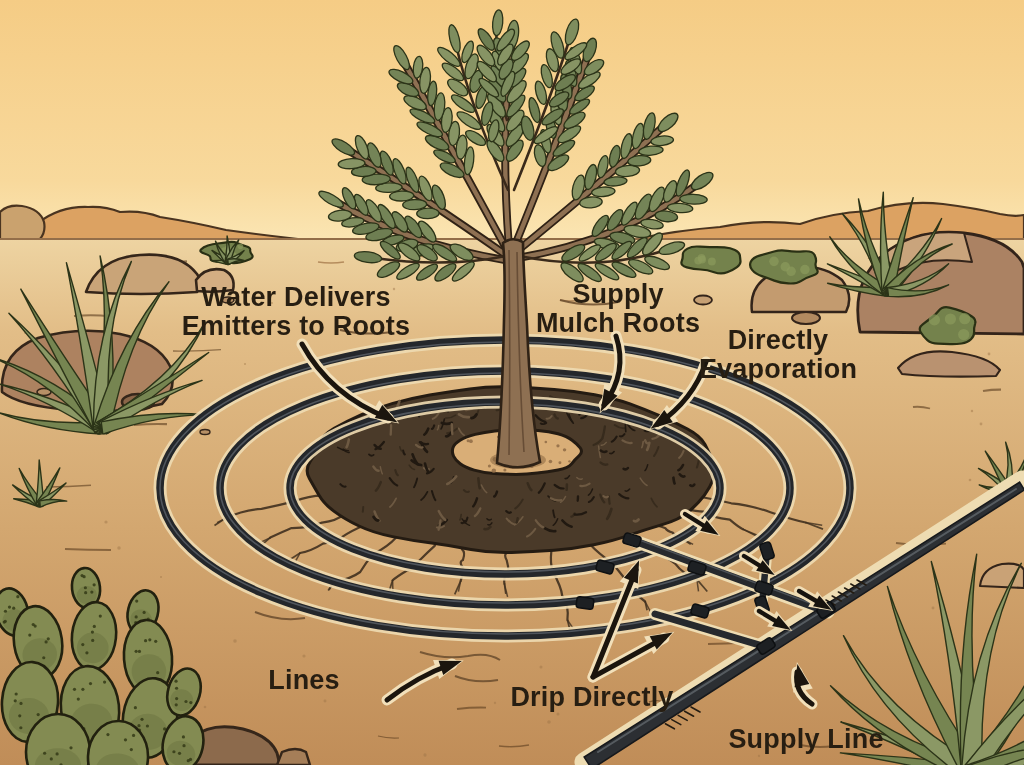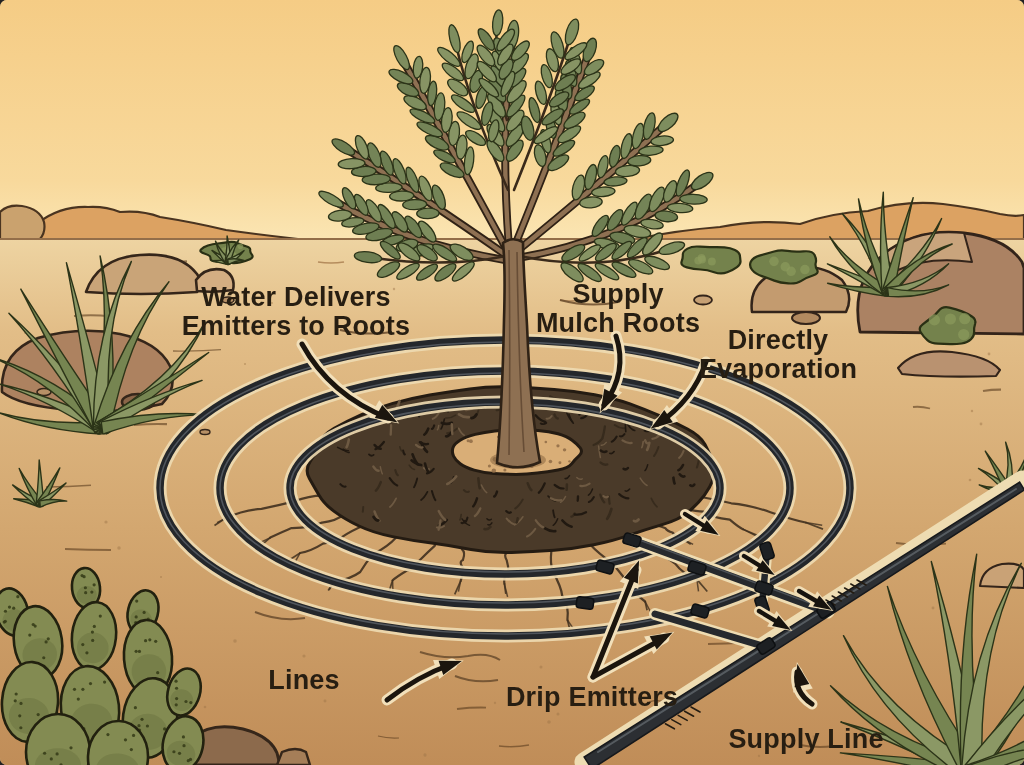--- a/index.html
+++ b/index.html
@@ -1,17 +1,17 @@
 <!DOCTYPE html>
 <html><head>
 <meta charset="utf-8">
 <style>
   html,body{margin:0;padding:0;background:#222;}
   .stage{position:relative;width:1024px;height:765px;overflow:hidden;
-         font-family:"Liberation Sans",sans-serif;background:#e8c48e;border-radius:7px;}
+         font-family:"Liberation Sans",sans-serif;background:#e8c48e;}
   .stage svg{position:absolute;left:0;top:0;}
   .label{position:absolute;transform:translateX(-50%);text-align:center;
          font-weight:700;font-size:27px;line-height:1.07;color:#271e12;
          letter-spacing:.2px;white-space:nowrap;}
 </style>
 </head>
 <body>
 
 <div class="stage">
 <svg id="scene" viewBox="0 0 1024 765" width="1024" height="765">
@@ -841,18 +841,18 @@
   <div>Mulch Roots</div>
 </div>
 <div class="label" style="left:778px;top:326px">
   <div>Directly</div>
   <div>Evaporation</div>
 </div>
 <div class="label" style="left:304px;top:666px">
   <div>Lines</div>
 </div>
 <div class="label" style="left:592px;top:683px">
-  <div>Drip Emitters</div>
+  <div>Drip Directly</div>
 </div>
 <div class="label" style="left:806px;top:725px">
   <div>Supply Line</div>
 </div>
 </div>
 
 </body></html>

